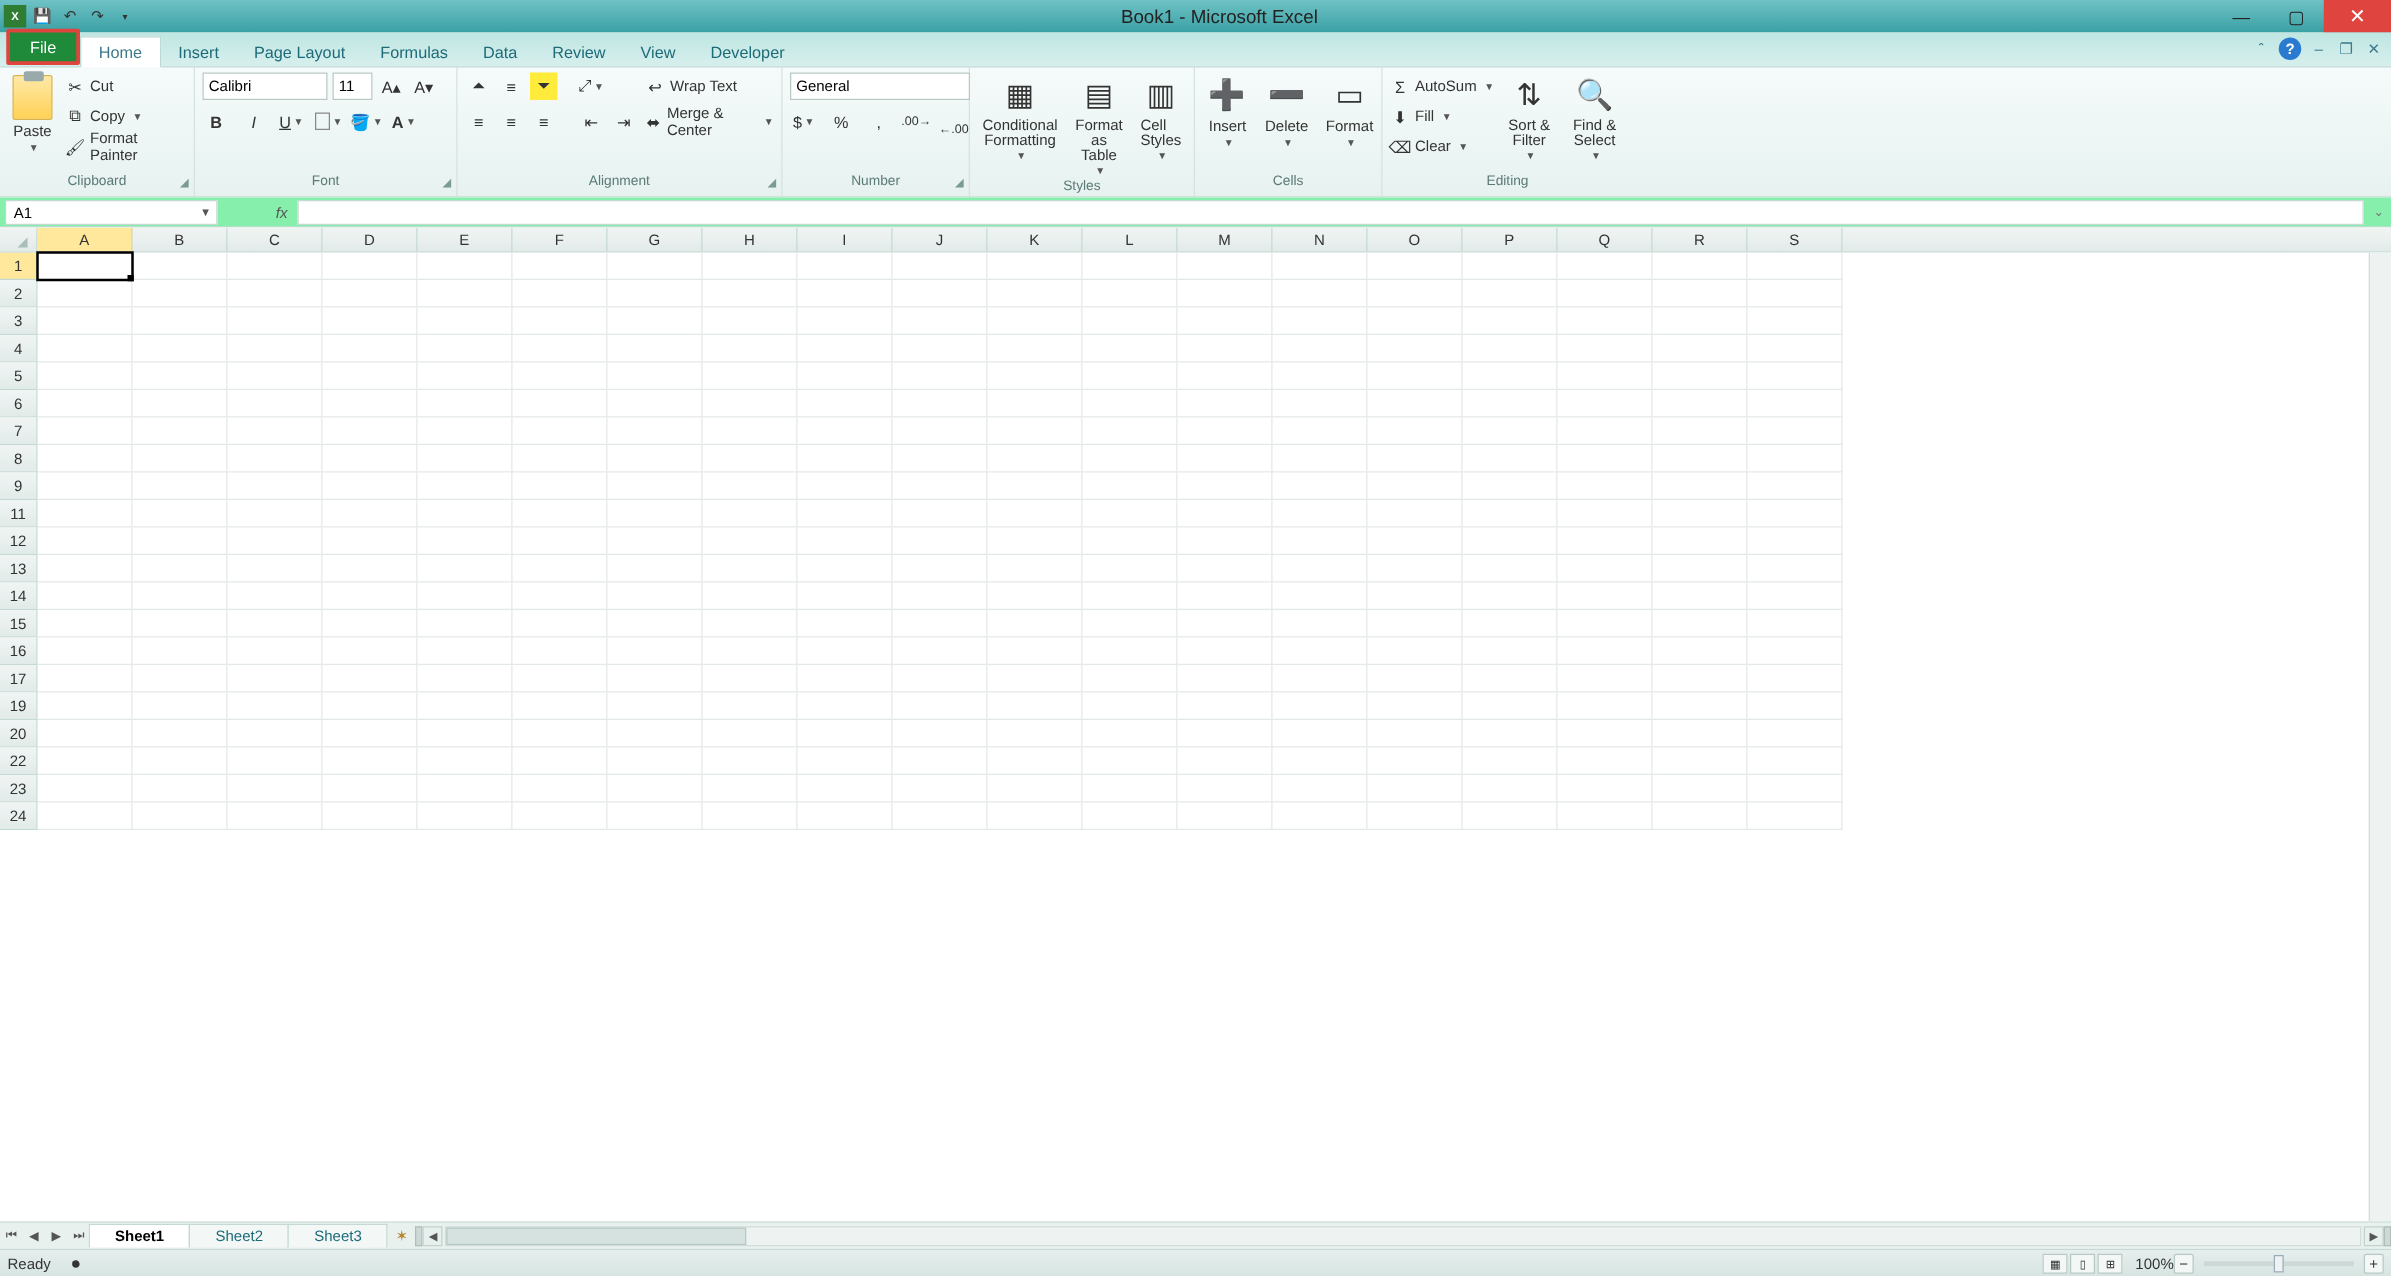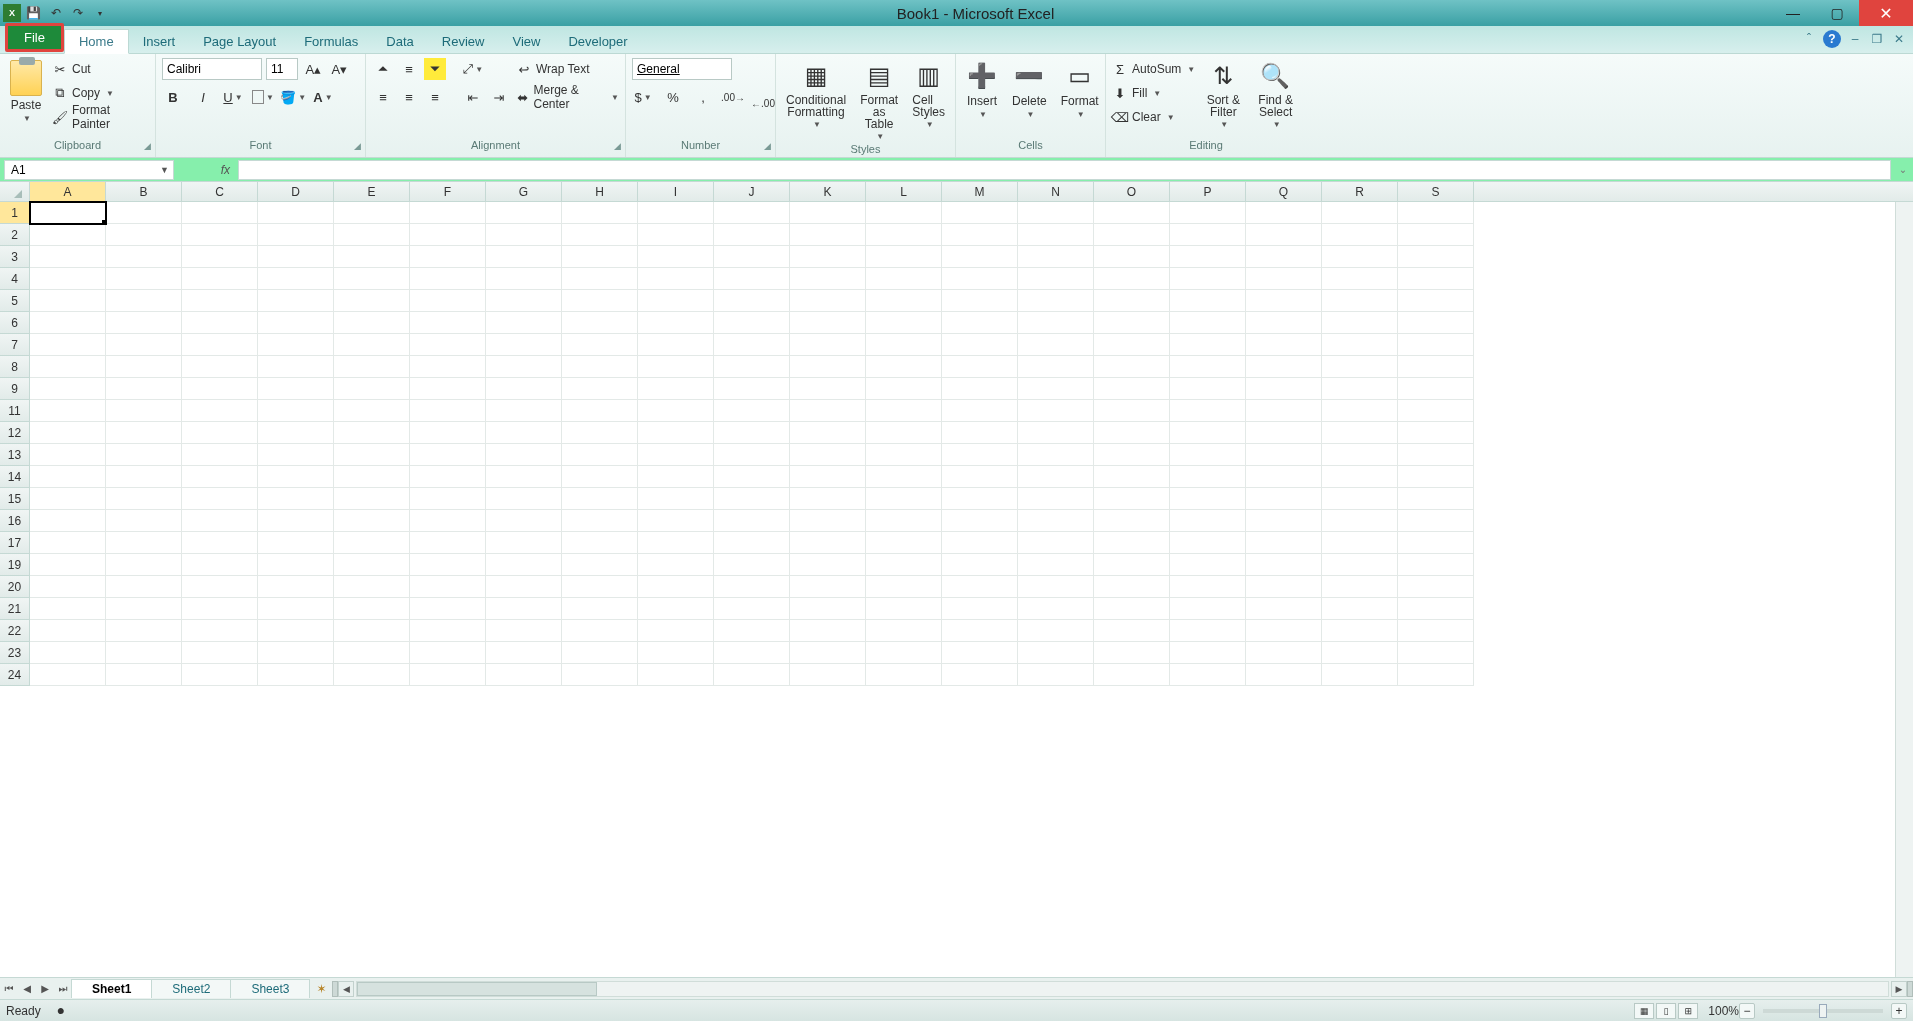--- a/index.html
+++ b/index.html
@@ -30,21 +30,21 @@
 .group-label { height:18px; text-align:center; font-size:11px; color:#5a7a75; border-top:0; position:relative;}
 .group-label .dl { position:absolute; right:4px; top:2px; font-size:9px; color:#7a9a95;}
 .btncol { display:flex; flex-direction:column; align-items:center; gap:2px; padding:2px 4px; font-size:12px; color:#333; }
 .btncol .bigico { width:32px; height:32px; display:flex; align-items:center; justify-content:center; font-size:24px;}
 .smallrow { display:flex; align-items:center; gap:4px; font-size:12px; color:#333; height:22px;}
 .smallico { width:16px; height:16px; display:flex; align-items:center; justify-content:center; font-size:13px;}
 .dd { font-size:8px; color:#555; padding-left:2px;}
 select.fake, .fakeinput { border:1px solid #b8c9c5; background:#fff; font-size:12px; height:22px; padding:0 4px;}
 .fontname { width:100px; }
 .fontsize { width:32px; }
-.numfmt { width:100px;text-decoration:underline; }
+.numfmt { width:144px; }
 .pasteico { width:32px; height:36px; background:linear-gradient(#ffe9a8,#ffd255); border:1px solid #d9b24e; border-radius:2px; position:relative;}
 .pasteico::before { content:""; position:absolute; top:-4px; left:8px; width:16px; height:8px; background:#9aa; border-radius:2px;}
 .iconbtn { width:22px; height:22px; display:flex; align-items:center; justify-content:center; font-size:13px; color:#333;}
 .hl-yellow { background:#ffeb3b; }
 .border-sw { border:1px solid #888; width:14px; height:14px;}
 .underbar-red::after{content:"";display:block;height:3px;background:#d33;margin-top:1px;}
 .underbar-yel::after{content:"";display:block;height:3px;background:#fd0;margin-top:1px;}
 
 
 .fbar { height:24px; border-bottom:1px solid #c5d9d4; display:flex; align-items:center; background:#86efac;}
@@ -740,42 +740,20 @@
         <div class="cell"></div>
         <div class="cell"></div>
         <div class="cell"></div>
         <div class="cell"></div>
         <div class="cell"></div>
         <div class="cell"></div>
         <div class="cell"></div>
         <div class="cell"></div>
       </div>
       <div class="row">
-        <div class="rowh">21</div>
-        <div class="cell"></div>
-        <div class="cell"></div>
-        <div class="cell"></div>
-        <div class="cell"></div>
-        <div class="cell"></div>
-        <div class="cell"></div>
-        <div class="cell"></div>
-        <div class="cell"></div>
-        <div class="cell"></div>
-        <div class="cell"></div>
-        <div class="cell"></div>
-        <div class="cell"></div>
-        <div class="cell"></div>
-        <div class="cell"></div>
-        <div class="cell"></div>
-        <div class="cell"></div>
-        <div class="cell"></div>
-        <div class="cell"></div>
-        <div class="cell"></div>
-      </div>
-      <div class="row">
         <div class="rowh">22</div>
         <div class="cell"></div>
         <div class="cell"></div>
         <div class="cell"></div>
         <div class="cell"></div>
         <div class="cell"></div>
         <div class="cell"></div>
         <div class="cell"></div>
         <div class="cell"></div>
         <div class="cell"></div>

